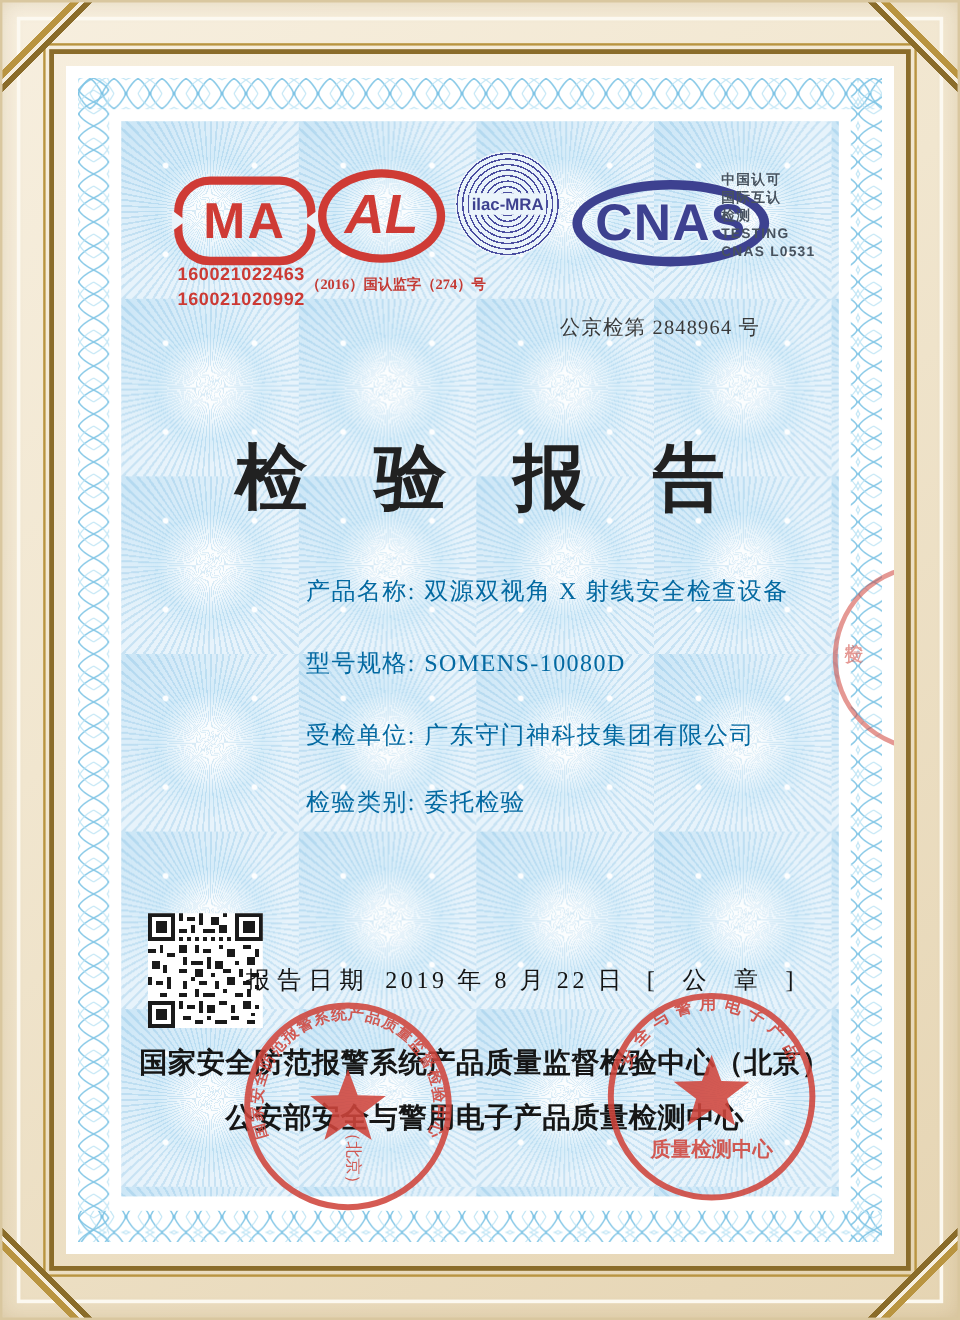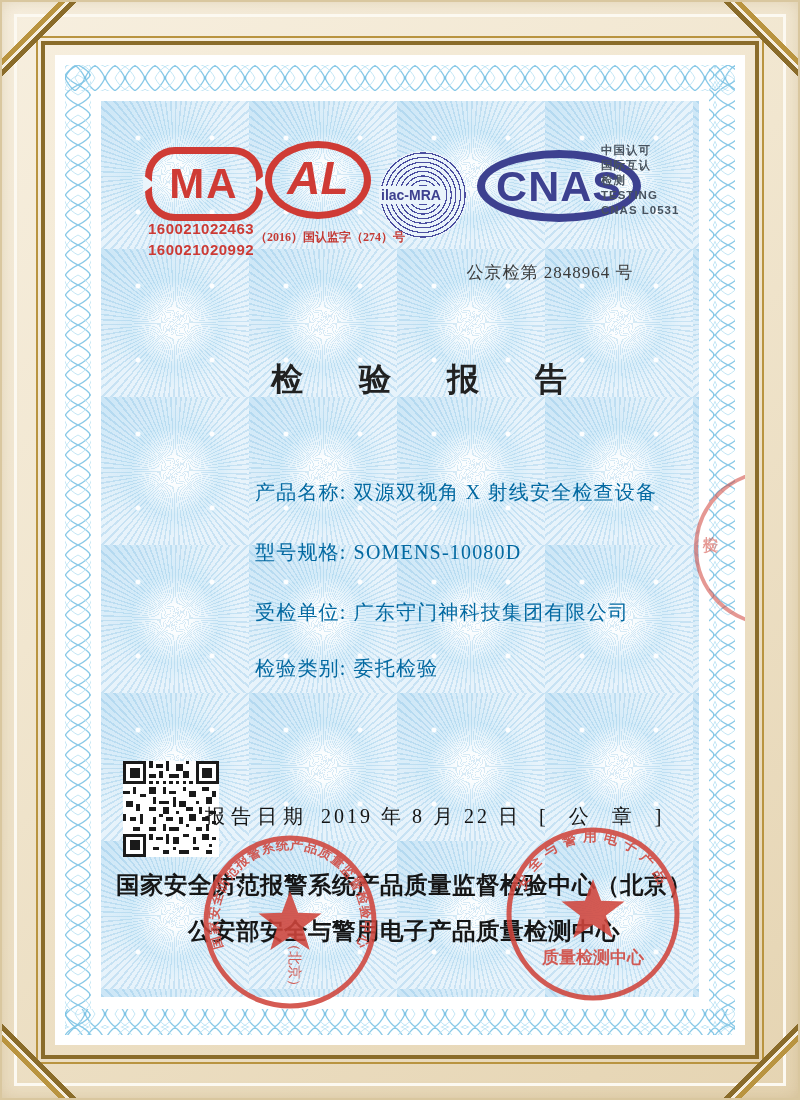--- a/index.html
+++ b/index.html
@@ -35,43 +35,43 @@
        border-radius:30px;display:flex;align-items:center;justify-content:center;}
   .cma .mark{font-family:"Liberation Sans","DejaVu Sans",sans-serif;font-weight:bold;
        font-size:42px;color:#cf3b35;letter-spacing:2px;line-height:1;}
   .cma .notch{position:absolute;width:12px;height:18px;background:#eaf4fb;top:50%;transform:translateY(-50%);}
   .cma .notch.l{left:-9px;clip-path:polygon(0 0,100% 50%,0 100%);}
   .cma .notch.r{right:-9px;clip-path:polygon(100% 0,0 50%,100% 100%);}
   .cal{position:absolute;left:210px;top:86px;width:92px;height:64px;border:7px solid #cf3b35;
        border-radius:50%;display:flex;align-items:center;justify-content:center;}
   .cal .mark{font-family:"Liberation Sans","DejaVu Sans",sans-serif;font-weight:bold;font-style:italic;
        font-size:46px;color:#cf3b35;line-height:1;transform:translatey(-2px);}
-  .ilac{position:absolute;left:324px;top:96px;width:88px;height:88px;border-radius:50%;
+  .ilac{position:absolute;left:324px;top:71px;width:88px;height:88px;border-radius:50%;
         background:repeating-radial-gradient(circle at 50% 50%, #4a4ea0 0 1.2px, rgba(234,244,251,0) 1.2px 4.6px),#e9f3fa;
-        display:flex;align-items:center;}
+        display:flex;align-items:center;justify-content:center;}
   .ilac .band{background:#eaf4fb;padding:1px 2px;font-family:"Liberation Sans",sans-serif;
         font-weight:bold;font-size:14px;color:#3d4190;}
   .cnas{position:absolute;left:424px;top:100px;width:160px;height:62px;}
   .cnas .ring{position:absolute;inset:-5px -2px;border:8px solid #3d4190;border-radius:50%;}
   .cnas .mark{position:absolute;inset:0;display:flex;align-items:center;justify-content:center;
         font-family:"Liberation Sans","DejaVu Sans",sans-serif;font-weight:bold;font-size:43px;
         color:#3d4190;letter-spacing:1px;
         text-shadow:0 2px 0 #e7f3fb,0 -2px 0 #e7f3fb,2px 0 0 #e7f3fb,-2px 0 0 #e7f3fb;}
   .cnas-block{position:absolute;left:546px;top:88px;width:120px;
         font-family:"Liberation Sans","DejaVu Sans",sans-serif;font-size:11.5px;font-weight:bold;
         color:#47525e;line-height:15px;letter-spacing:1px;}
   
   .reg-nums{position:absolute;left:93px;top:163px;color:#cc3a34;font-weight:bold;
         font-family:"Liberation Sans",sans-serif;font-size:15px;line-height:21px;letter-spacing:.5px;}
   .license{position:absolute;left:200px;top:174px;color:#c43a34;font-weight:bold;font-size:12px;}
   .report-no{position:absolute;left:330px;top:206px;width:330px;text-align:center;
         font-size:17px;color:#3a3a3a;letter-spacing:1px;}
   
-  .title{position:absolute;left:0;top:303px;width:100%;text-align:center;font-size:32px;
-        font-weight:bold;color:#212121;letter-spacing:56px;text-indent:56px;margin-left:19px;}
+  .title{position:absolute;left:0;top:303px;width:100%;text-align:center;font-size:60px;
+        font-weight:bold;color:#212121;letter-spacing:56px;text-indent:56px;}
   
   .field{position:absolute;left:200px;font-size:20px;color:#0369a1;letter-spacing:1.2px;white-space:nowrap;}
   .field .lab{margin-right:7px;}
   .f0{top:424px;} .f1{top:484px;} .f2{top:544px;} .f3{top:600px;}
   
   .qr{position:absolute;left:68px;top:706px;width:96px;height:96px;}
   .dl{position:absolute;top:748px;font-size:20px;color:#141414;white-space:nowrap;}
   .dl-label{left:150px;letter-spacing:6px;}
   .dl-date{left:266px;letter-spacing:3px;}
   .dl-note{left:484px;letter-spacing:9px;}

